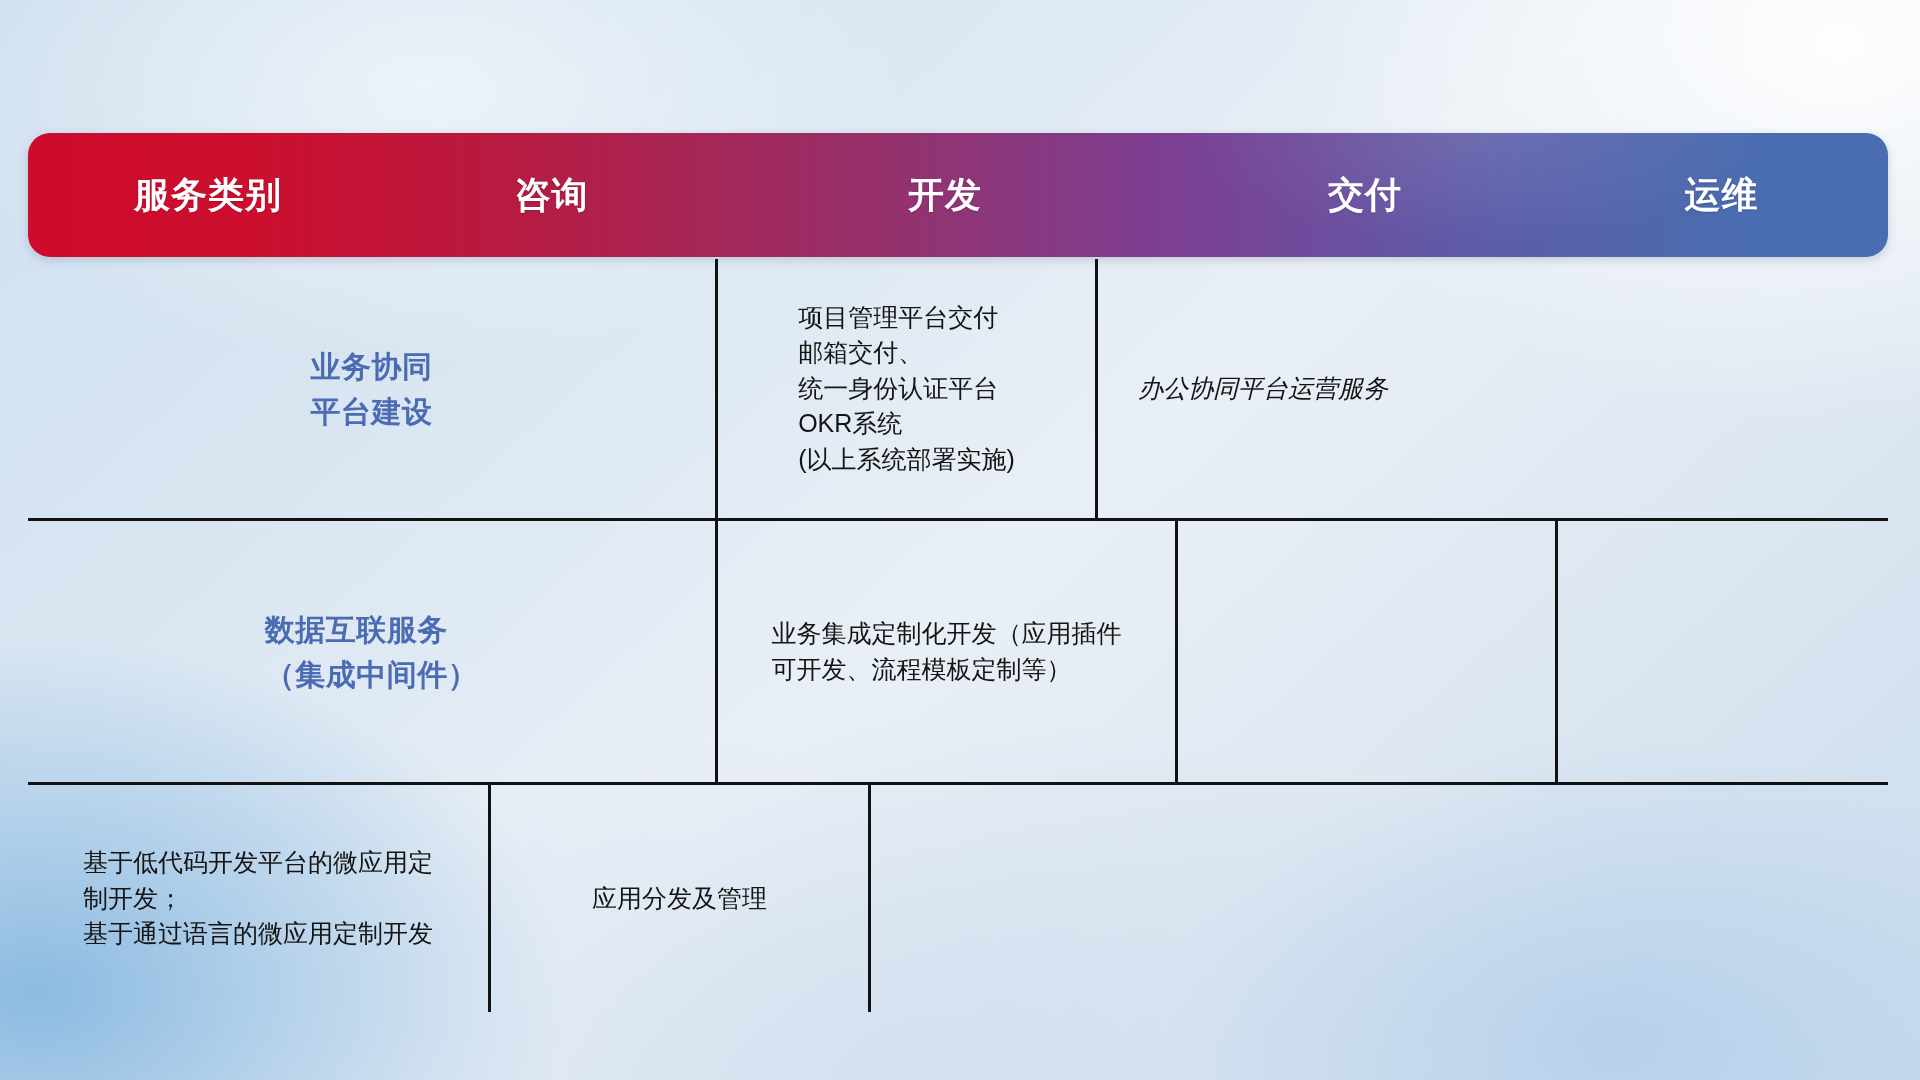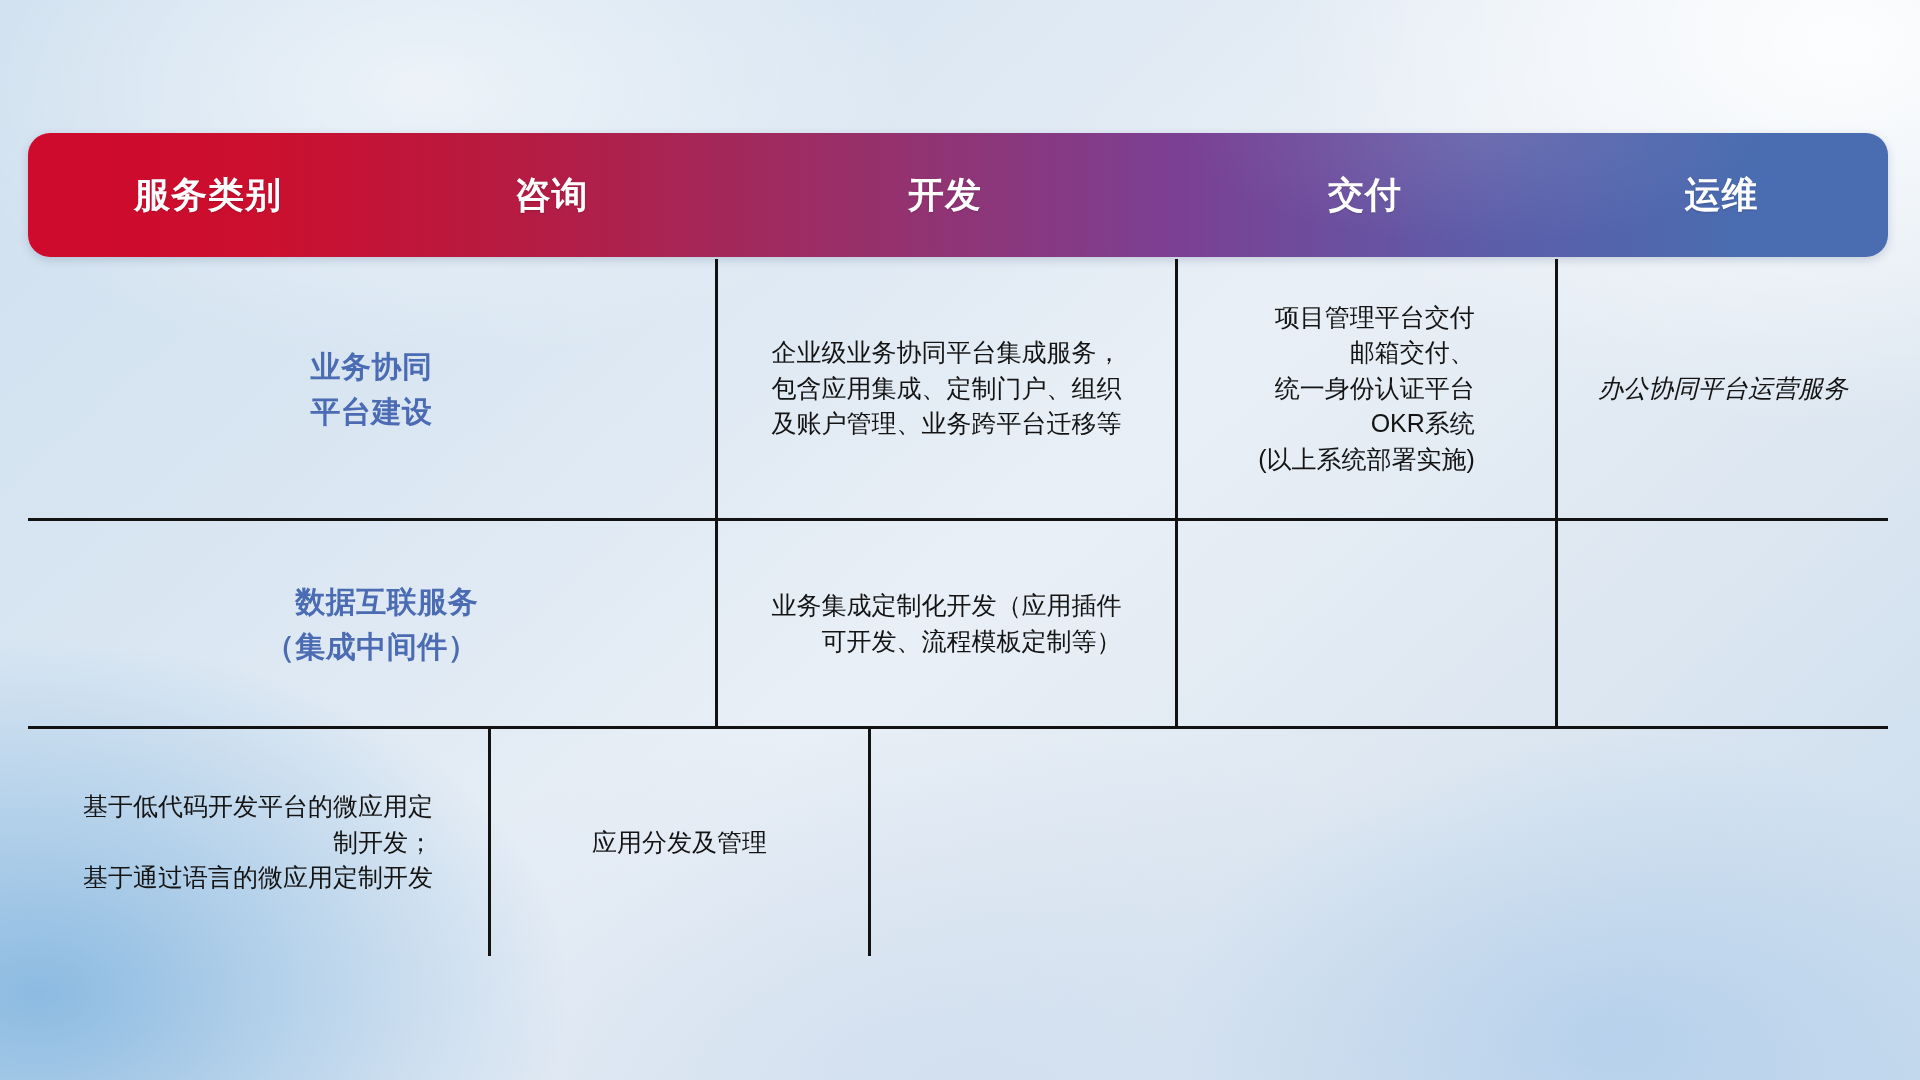--- a/index.html
+++ b/index.html
@@ -83,21 +83,21 @@
   .tr {
     display: flex;
     position: relative;
   }
   .tr + .tr { border-top: 3px solid #121212; }
 
   .td {
     display: flex;
     align-items: center;
     justify-content: center;
-    text-align: right;
+    text-align: left;
     padding: 10px 14px;
     color: #141414;
     font-size: 25px;
     line-height: 1.42;
   }
   .td + .td { border-left: 3px solid #121212; }
 
   .td.cat {
     color: #4b6cb3;
     font-weight: bold;
@@ -115,21 +115,21 @@
 
   
   .h1 { width: 360px; flex: 0 0 360px; }
   .h2 { width: 327px; flex: 0 0 327px; }
   .h3 { width: 460px; flex: 0 0 460px; }
   .h4 { width: 380px; flex: 0 0 380px; }
   .h5 { width: 333px; flex: 0 0 333px; }
 
   
   .r1 { height: 259px; }
-  .r2 { height: 208px; }
+  .r2 { height: 264px; }
   .r3 { height: 230px; }
 
   .cell-text { white-space: pre-line; }
 </style>
 </head>
 <body>
 
 <div id="slide">
 
   <div class="table-wrap">
@@ -151,25 +151,20 @@
         <span>运维</span>
       </div>
     </div>
 
     <div class="tbody">
 
       <div class="tr r1">
         <div class="td cat c1">
           <span class="cell-text">业务协同
 平台建设</span>
-        </div>
-        <div class="td c2">
-          <span class="cell-text">企业级业务协同平台集成服务，
-包含应用集成、定制门户、组织
-及账户管理、业务跨平台迁移等</span>
         </div>
         <div class="td c3">
           <span class="cell-text">项目管理平台交付
 邮箱交付、
 统一身份认证平台
 OKR系统
 (以上系统部署实施)</span>
         </div>
         <div class="td c4">
           <span class="cell-text">办公协同平台运营服务</span>

